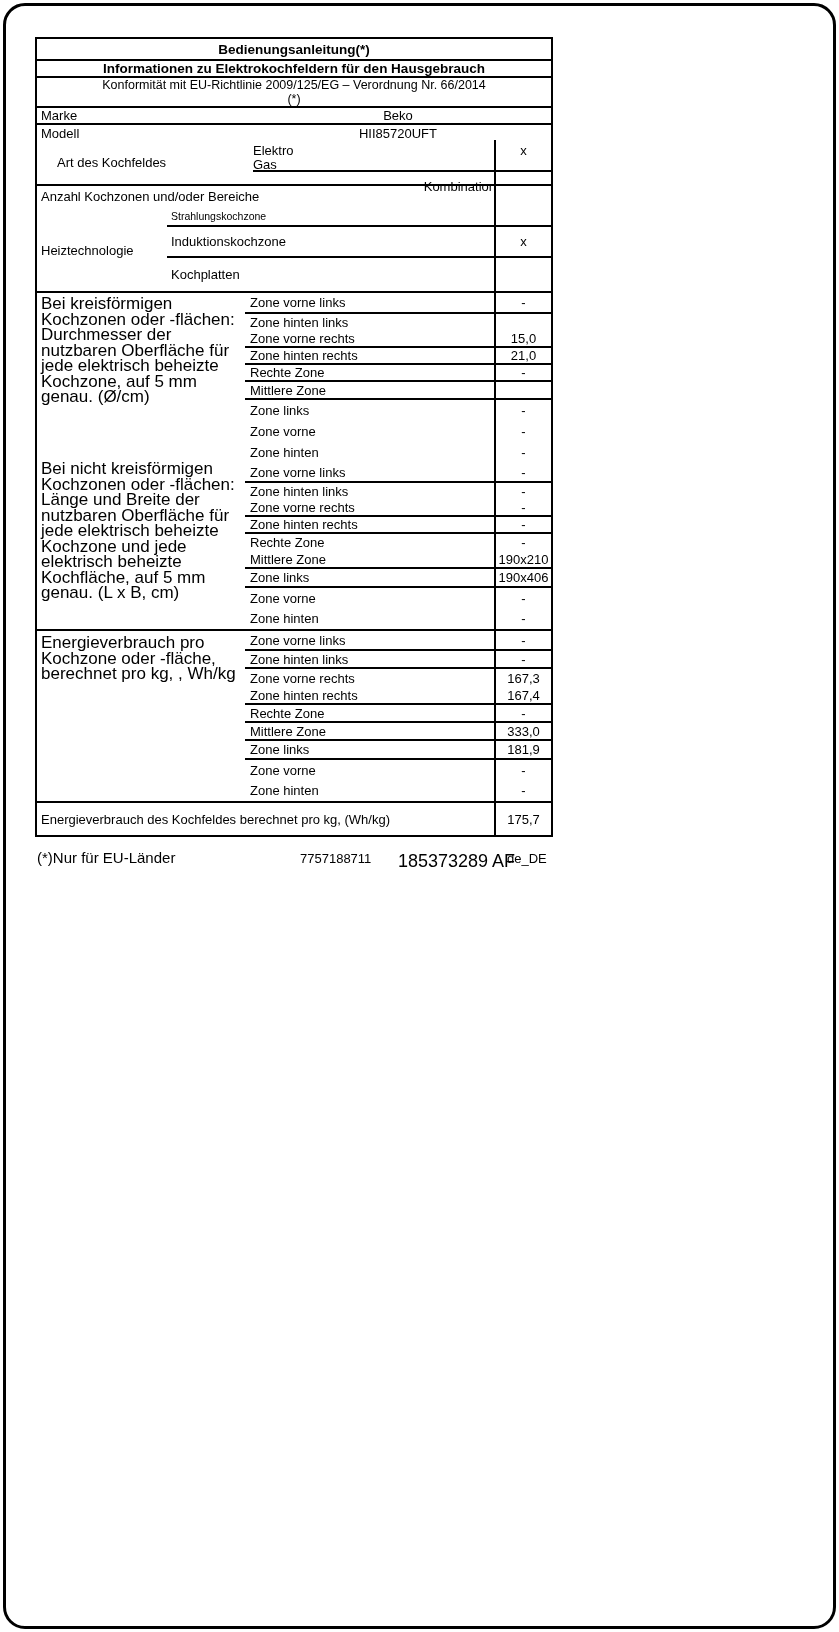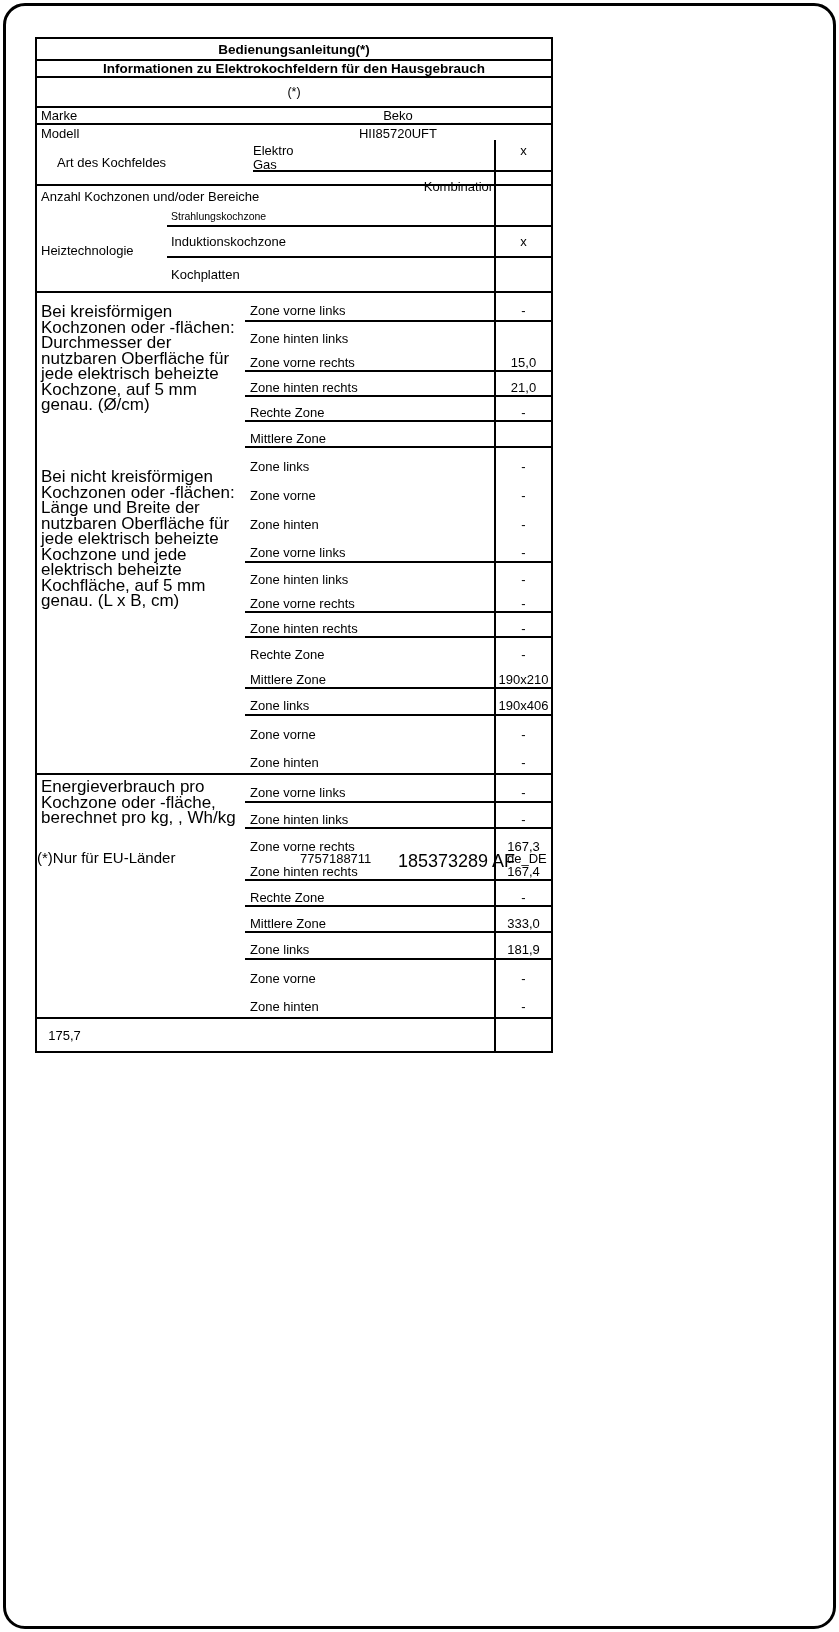--- a/index.html
+++ b/index.html
@@ -44,21 +44,21 @@
   .heiz-row:nth-child(2){height:20px;font-size:10.5px;}
   .heiz-row:nth-child(3){height:31px;}
   .heiz-row:nth-child(4){height:33px;}
 
   .zones-ab{position:relative;}
   .zones-c{position:relative;border-top:2px solid #000;box-sizing:border-box;}
   .sec-label{position:absolute;left:4px;width:204px;font-size:17px;line-height:15.5px;}
   .sec-label-a{top:3px;}
   .sec-label-b{top:168px;}
   .sec-label-c{top:4px;}
-  .zrow{margin-left:208px;display:flex;align-items:center;box-sizing:border-box;margin-top:8px;}
+  .zrow{margin-left:208px;display:flex;align-items:center;box-sizing:border-box;}
   .zlbl{flex:1;padding-left:5px;}
 
   .total{display:flex;align-items:center;border-top:2px solid #000;height:34px;box-sizing:border-box;}
   .total .k{flex:1;padding-left:4px;}
 
   .footer-note{position:absolute;left:37px;top:849px;font-size:15px;}
   .fc1{position:absolute;left:300px;top:851px;font-size:13px;}
   .fc2{position:absolute;left:398px;top:851px;font-size:18px;}
   .fc3{position:absolute;left:507px;top:851px;font-size:13px;}
 </style>
@@ -66,20 +66,21 @@
 <body>
 
 <div class="frame"></div>
 
 <div class="sheet">
 
   <div class="trow title1 hr">Bedienungsanleitung(*)</div>
   <div class="trow title2 hr">Informationen zu Elektrokochfeldern für den Hausgebrauch</div>
 
   <div class="conf hr">
+    <div>Konformität mit EU-Richtlinie 2009/125/EG – Verordnung Nr. 66/2014</div>
     <div>(*)</div>
   </div>
 
   <div class="trow kv hr">
     <span class="k">Marke</span>
     <span class="v">Beko</span>
   </div>
 
   <div class="trow kv">
     <span class="k">Modell</span>
@@ -238,20 +239,21 @@
         <span class="zlbl">Zone vorne</span>
         <span class="val">-</span>
       </div>
       <div class="zrow" style="height: 21px;">
         <span class="zlbl">Zone hinten</span>
         <span class="val">-</span>
       </div>
     </div>
 
   <div class="total">
+    <span class="k">Energieverbrauch des Kochfeldes berechnet pro kg, (Wh/kg)</span>
     <span class="val">175,7</span>
   </div>
 
   <div class="vline"></div>
 </div>
 
 <div class="footer-note">(*)Nur für EU-Länder</div>
 <div class="fc1">7757188711</div>
 <div class="fc2">185373289 AF</div>
 <div class="fc3">de_DE</div>

